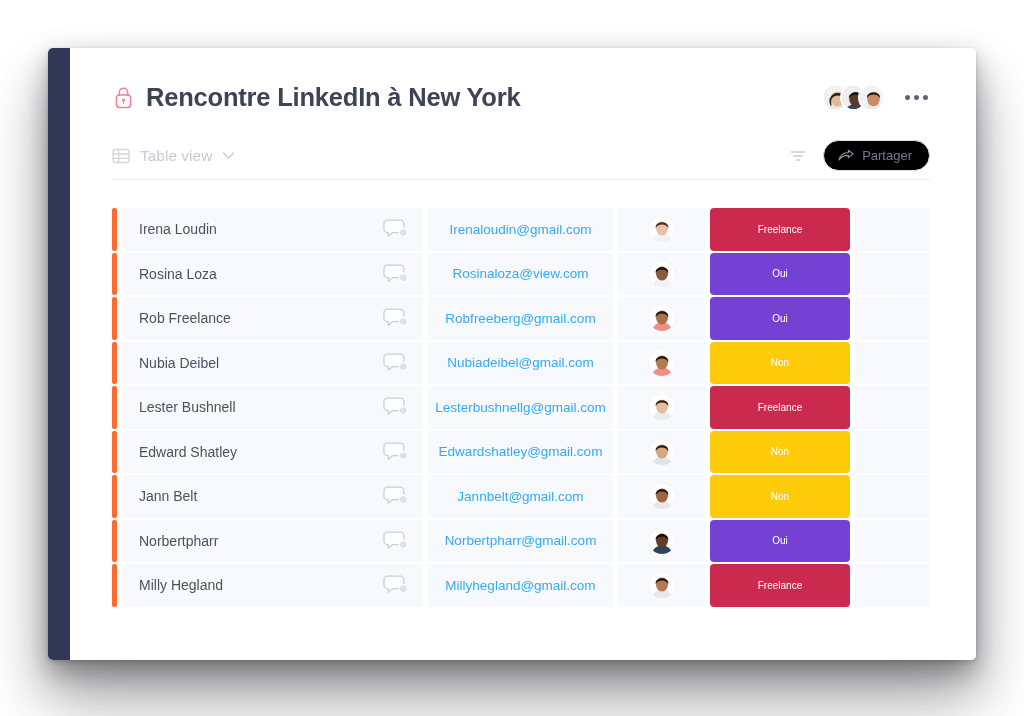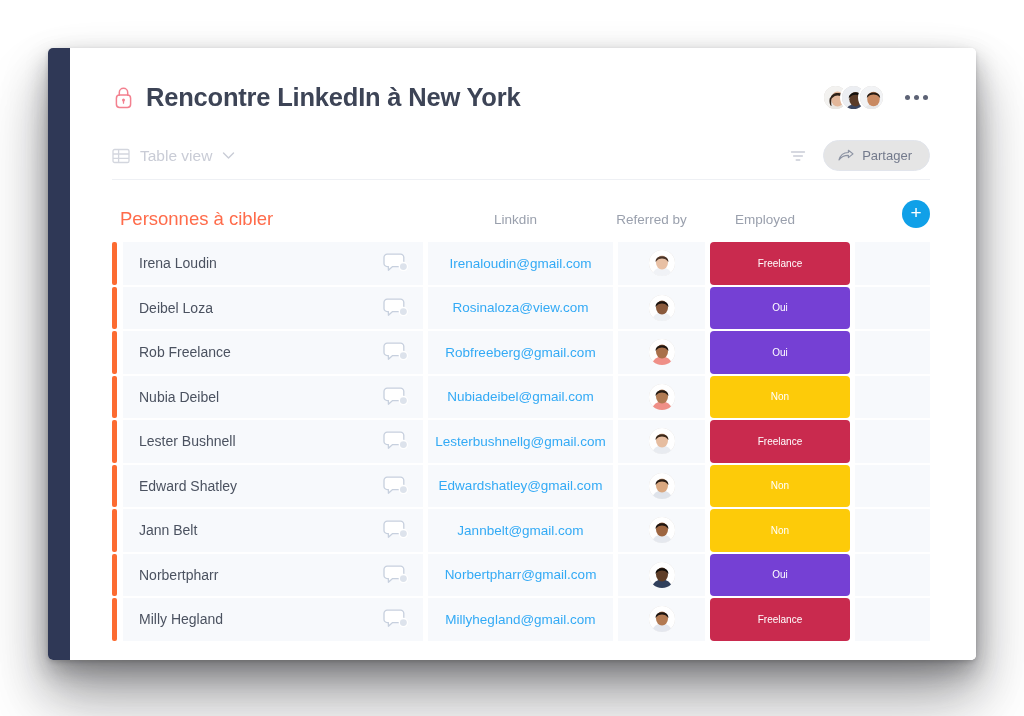--- a/index.html
+++ b/index.html
@@ -154,21 +154,21 @@
   }
 
   #share-button {
     display: flex;
     align-items: center;
     gap: 8px;
     border: 1px solid #e2e5ec;
     border-radius: 16px;
     padding: 7px 17px 7px 14px;
     cursor: pointer;
-    background: #e5e5e5;
+    background: #000000;
   }
   #share-label {
     font-size: 13px;
     color: #737a8c;
   }
 
   
   #table-wrap {
     padding-top: 22px;
   }
@@ -402,30 +402,20 @@
                 <path d="M1 11 C2.4 5.4 6.6 3.6 10.4 3.5 L10.4 1.2 L15 4.9 L10.4 8.6 L10.4 6.3 C6.6 6.3 3.2 7.6 1 11 Z" fill="none" stroke="#8c93a3" stroke-width="1.15" stroke-linejoin="round"></path>
               </svg>
             </span>
             <span id="share-label">Partager</span>
           </div>
         </div>
       </div>
 
       <div id="table-wrap">
 
-        <div id="table-head">
-          <div class="col-name">
-            <span id="group-title">Personnes à cibler</span>
-          </div>
-          <div class="col-linkedin head-cell">Linkdin</div>
-          <div class="col-referred head-cell">Referred by</div>
-          <div class="col-employed head-cell">Employed</div>
-          <div class="col-tail"></div>
-          <div id="add-column-button">+</div>
-        </div>
 
         <div id="table-body">
             <div class="table-row">
               <div class="row-accent"></div>
               <div class="cell cell-name">
                 <span class="name-text">Irena Loudin</span>
                 <span>
                   <svg width="26" height="22" viewBox="0 0 26 22">
                     <path d="M4.2 2.2 H17.6 A3.2 3.2 0 0 1 20.8 5.4 V11.4 A3.2 3.2 0 0 1 17.6 14.6 H9.6 L5.4 18.2 V14.6 H4.2 A3.2 3.2 0 0 1 1 11.4 V5.4 A3.2 3.2 0 0 1 4.2 2.2 Z" fill="#ffffff" stroke="#c7d0de" stroke-width="1.3" stroke-linejoin="round"></path>
                     <circle cx="20.4" cy="14.6" r="4.1" fill="#dde3ec" stroke="#ffffff" stroke-width="1.3"></circle>
@@ -446,21 +436,21 @@
                 </span>
               </div>
               <div class="cell cell-employed">
                 <span class="badge" style="background:#c92a4e">Freelance</span>
               </div>
               <div class="cell cell-tail"></div>
             </div>
             <div class="table-row">
               <div class="row-accent"></div>
               <div class="cell cell-name">
-                <span class="name-text">Deibel Loza</span>
+                <span class="name-text">Rosina Loza</span>
                 <span>
                   <svg width="26" height="22" viewBox="0 0 26 22">
                     <path d="M4.2 2.2 H17.6 A3.2 3.2 0 0 1 20.8 5.4 V11.4 A3.2 3.2 0 0 1 17.6 14.6 H9.6 L5.4 18.2 V14.6 H4.2 A3.2 3.2 0 0 1 1 11.4 V5.4 A3.2 3.2 0 0 1 4.2 2.2 Z" fill="#ffffff" stroke="#c7d0de" stroke-width="1.3" stroke-linejoin="round"></path>
                     <circle cx="20.4" cy="14.6" r="4.1" fill="#dde3ec" stroke="#ffffff" stroke-width="1.3"></circle>
                   </svg>
                 </span>
               </div>
               <div class="cell cell-linkedin">
                 <span class="linkedin-text">Rosinaloza@view.com</span>
               </div>

